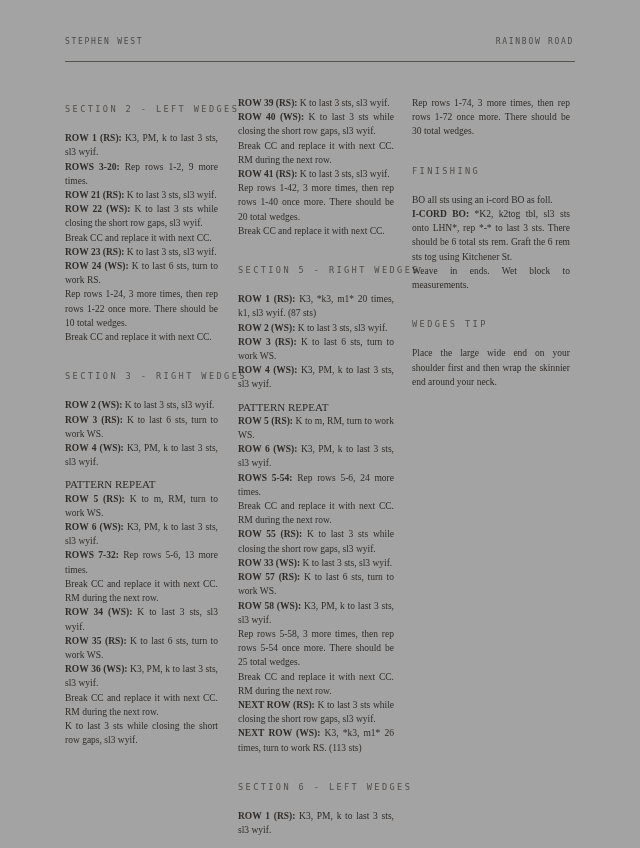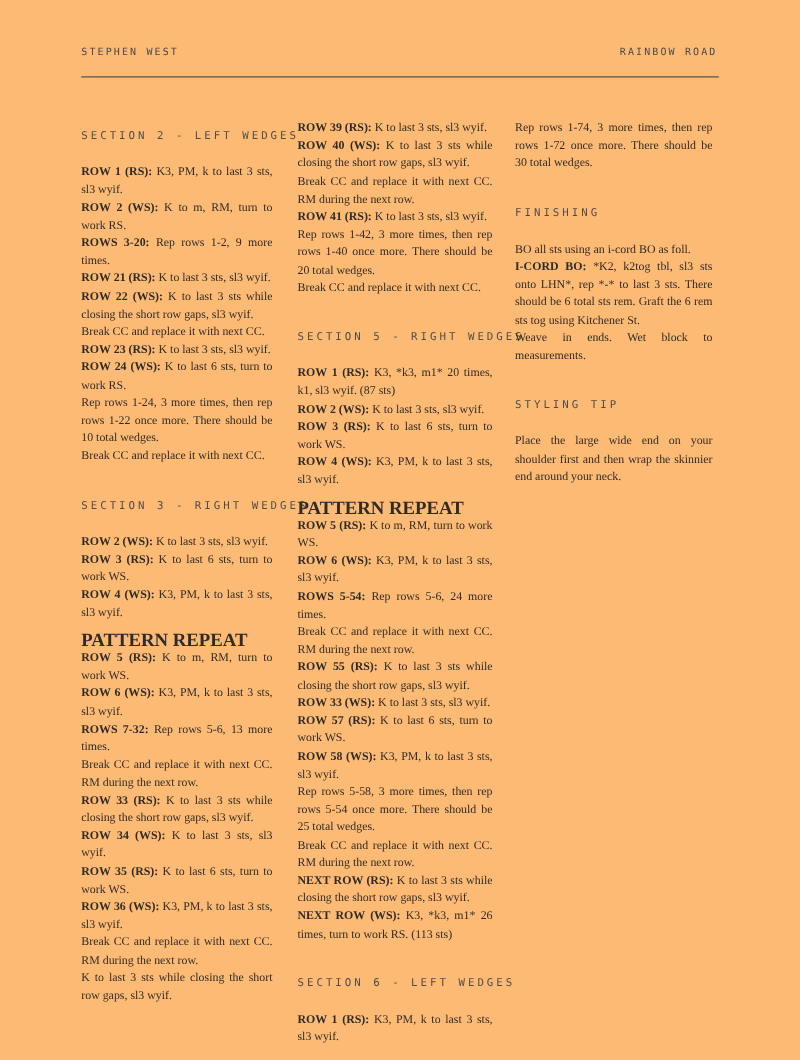--- a/index.html
+++ b/index.html
@@ -4,21 +4,21 @@
 <style>
   html,body{margin:0;padding:0;}
   body{
     width:640px;height:848px;
     background:#f4f4f2;
     font-family:"Liberation Serif", serif;
     -webkit-font-smoothing:antialiased;
   }
   .page{
     position:relative;width:640px;height:848px;
-    background:#fdba74;color:#2f2b28;overflow:hidden;
+    background:#a3a3a3;color:#2f2b28;overflow:hidden;
   }
   .header-left{
     position:absolute;left:65px;top:37px;
     font-family:"DejaVu Sans Mono", monospace;
     font-size:8px;letter-spacing:1.7px;color:#4c4a47;white-space:nowrap;
   }
   .header-right{
     position:absolute;right:66px;top:37px;
     font-family:"DejaVu Sans Mono", monospace;
     font-size:8px;letter-spacing:1.7px;color:#4c4a47;white-space:nowrap;
@@ -35,56 +35,54 @@
   .col-1{left:65px;width:153px;}
   .col-2{left:238px;width:156px;}
   .col-3{left:412px;width:158px;}
   .heading{
     font-family:"DejaVu Sans Mono", monospace;
     font-size:8.6px;letter-spacing:2.4px;color:#504d49;
     margin:25px 0 15px 0;white-space:nowrap;text-align:left;
   }
   .col .heading:first-child{margin-top:6px;}
   .subheading{
-    font-weight:bold;margin-top:8px;
-    font-size:15px;color:#2f2b28;text-align:left;
+    font-weight:normal;margin-top:8px;
+    font-size:11px;color:#2f2b28;text-align:left;
   }
   p.line{margin:0;padding:0;}
   .lbl{font-weight:bold;}
 </style>
 </head>
 <body>
 
 <div class="page">
   <div class="header-left">STEPHEN WEST</div>
   <div class="header-right">RAINBOW ROAD</div>
   <div class="rule"></div>
 
   <div class="col col-1">
       <div class="heading">SECTION 2 - LEFT WEDGES</div>
       <p class="line"><span class="lbl">ROW 1 (RS): </span>K3, PM, k to last 3 sts, sl3 wyif.</p>
-      <p class="line"><span class="lbl">ROW 2 (WS): </span>K to m, RM, turn to work RS.</p>
       <p class="line"><span class="lbl">ROWS 3-20: </span>Rep rows 1-2, 9 more times.</p>
       <p class="line"><span class="lbl">ROW 21 (RS): </span>K to last 3 sts, sl3 wyif.</p>
       <p class="line"><span class="lbl">ROW 22 (WS): </span>K to last 3 sts while closing the short row gaps, sl3 wyif.</p>
       <p class="line">Break CC and replace it with next CC.</p>
       <p class="line"><span class="lbl">ROW 23 (RS): </span>K to last 3 sts, sl3 wyif.</p>
       <p class="line"><span class="lbl">ROW 24 (WS): </span>K to last 6 sts, turn to work RS.</p>
       <p class="line">Rep rows 1-24, 3 more times, then rep rows 1-22 once more. There should be 10 total wedges.</p>
       <p class="line">Break CC and replace it with next CC.</p>
       <div class="heading">SECTION 3 - RIGHT WEDGES</div>
       <p class="line"><span class="lbl">ROW 2 (WS): </span>K to last 3 sts, sl3 wyif.</p>
       <p class="line"><span class="lbl">ROW 3 (RS): </span>K to last 6 sts, turn to work WS.</p>
       <p class="line"><span class="lbl">ROW 4 (WS): </span>K3, PM, k to last 3 sts, sl3 wyif.</p>
       <div class="subheading">PATTERN REPEAT</div>
       <p class="line"><span class="lbl">ROW 5 (RS): </span>K to m, RM, turn to work WS.</p>
       <p class="line"><span class="lbl">ROW 6 (WS): </span>K3, PM, k to last 3 sts, sl3 wyif.</p>
       <p class="line"><span class="lbl">ROWS 7-32: </span>Rep rows 5-6, 13 more times.</p>
       <p class="line">Break CC and replace it with next CC. RM during the next row.</p>
-      <p class="line"><span class="lbl">ROW 33 (RS): </span>K to last 3 sts while closing the short row gaps, sl3 wyif.</p>
       <p class="line"><span class="lbl">ROW 34 (WS): </span>K to last 3 sts, sl3 wyif.</p>
       <p class="line"><span class="lbl">ROW 35 (RS): </span>K to last 6 sts, turn to work WS.</p>
       <p class="line"><span class="lbl">ROW 36 (WS): </span>K3, PM, k to last 3 sts, sl3 wyif.</p>
       <p class="line">Break CC and replace it with next CC. RM during the next row.</p>
       <p class="line">K to last 3 sts while closing the short row gaps, sl3 wyif.</p>
     </div>
   <div class="col col-2">
       <p class="line"><span class="lbl">ROW 39 (RS): </span>K to last 3 sts, sl3 wyif.</p>
       <p class="line"><span class="lbl">ROW 40 (WS): </span>K to last 3 sts while closing the short row gaps, sl3 wyif.</p>
       <p class="line">Break CC and replace it with next CC. RM during the next row.</p>
@@ -111,16 +109,16 @@
       <p class="line"><span class="lbl">NEXT ROW (WS): </span>K3, *k3, m1* 26 times, turn to work RS. (113 sts)</p>
       <div class="heading">SECTION 6 - LEFT WEDGES</div>
       <p class="line"><span class="lbl">ROW 1 (RS): </span>K3, PM, k to last 3 sts, sl3 wyif.</p>
     </div>
   <div class="col col-3">
       <p class="line">Rep rows 1-74, 3 more times, then rep rows 1-72 once more. There should be 30 total wedges.</p>
       <div class="heading">FINISHING</div>
       <p class="line">BO all sts using an i-cord BO as foll.</p>
       <p class="line"><span class="lbl">I-CORD BO: </span>*K2, k2tog tbl, sl3 sts onto LHN*, rep *-* to last 3 sts. There should be 6 total sts rem. Graft the 6 rem sts tog using Kitchener St.</p>
       <p class="line">Weave in ends. Wet block to measurements.</p>
-      <div class="heading">STYLING TIP</div>
+      <div class="heading">WEDGES TIP</div>
       <p class="line">Place the large wide end on your shoulder first and then wrap the skinnier end around your neck.</p>
     </div>
 </div>
 
 </body></html>

